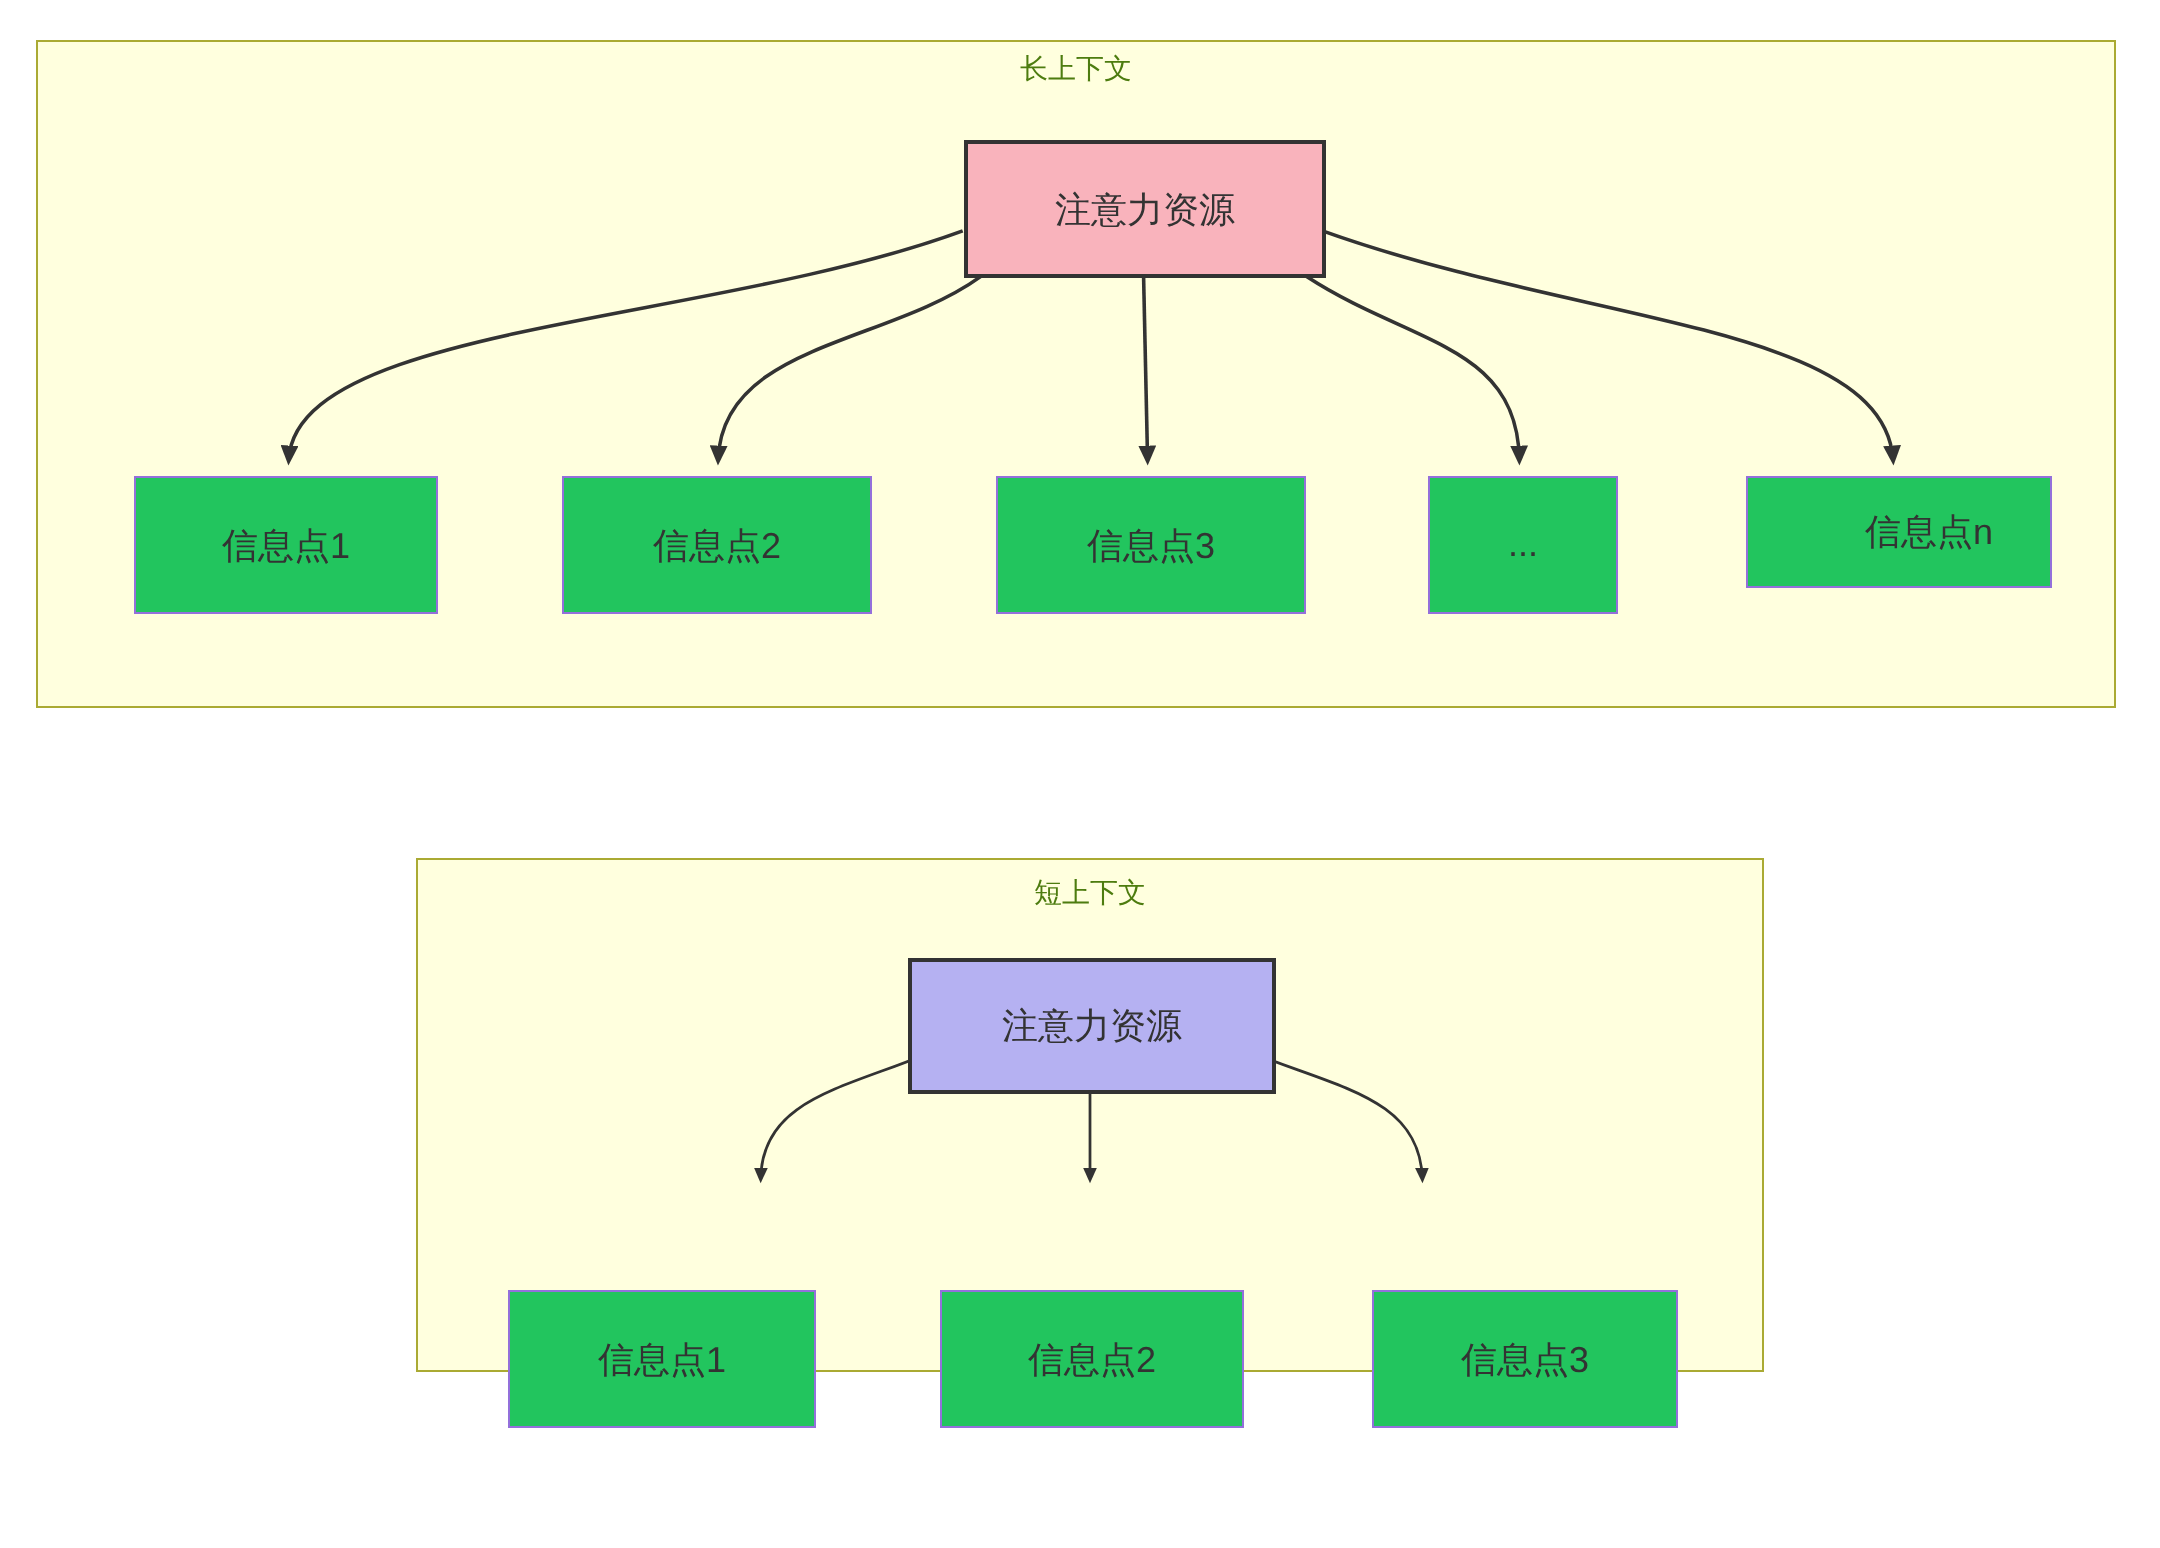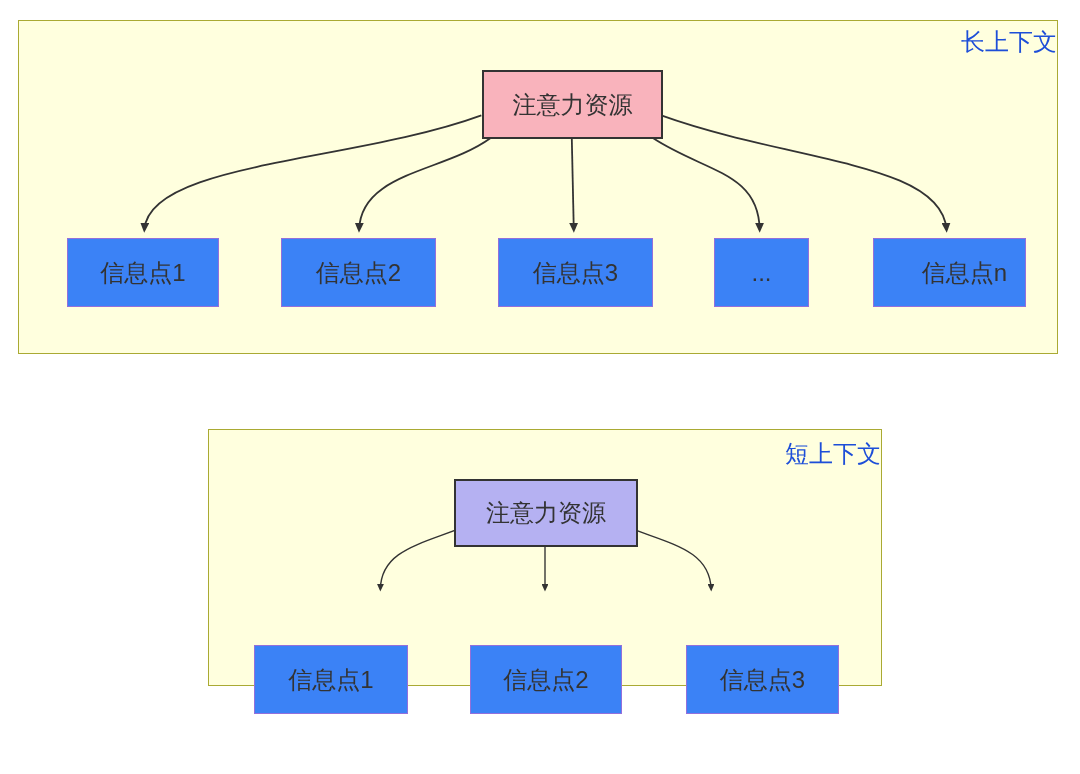--- a/index.html
+++ b/index.html
@@ -13,37 +13,37 @@
   }
   .subgraph {
     position: absolute;
     background: #ffffde;
     border: 1px solid #aaaa33;
     box-sizing: border-box;
   }
   .subgraph-title {
     position: absolute;
     left: 0; right: 0;
-    text-align: right;
-    font-size: 24px;
+    text-align: center;
+    font-size: 14px;
     font-weight: 400;
-    color: #1d4ed8;
+    color: #4d7c0f;
   }
   .node {
     position: absolute;
     box-sizing: border-box;
     display: flex;
     align-items: center;
     justify-content: center;
-    font-size: 24px;
+    font-size: 18px;
     color: #333333;
     z-index: 2;
   }
   .child-node {
-    background: #3b82f6;
+    background: #22c55e;
     border: 1.5px solid #9370db;
   }
   .root-node {
     border: 2.5px solid #333333;
   }
   .root-pink   { background: #f9b3bc; }
   .root-purple { background: #b5b1f2; }
   .edges {
     position: absolute;
     left: 0; top: 0;
@@ -85,21 +85,21 @@
   </div>
   <div class="node child-node" style="left:262px; top:217px; width:155px; height:69px;">
     <span>信息点2</span>
   </div>
   <div class="node child-node" style="left:479px; top:217px; width:155px; height:69px;">
     <span>信息点3</span>
   </div>
   <div class="node child-node" style="left:695px; top:217px; width:95px; height:69px;">
     <span>...</span>
   </div>
-  <div class="node child-node" style="left:854px; top:217px; width:153px; height:69px;padding-left:30px;">
+  <div class="node child-node" style="left:854px; top:217px; width:153px; height:56px;padding-left:30px;">
     <span>信息点n</span>
   </div>
 </div>
 
 <div class="subgraph" style="left:208px; top:429px; width:674px; height:257px;">
 
   <div class="subgraph-title" style="top:8px;">短上下文</div>
 
   <svg class="edges" viewBox="0 0 674 333">
     <defs>

